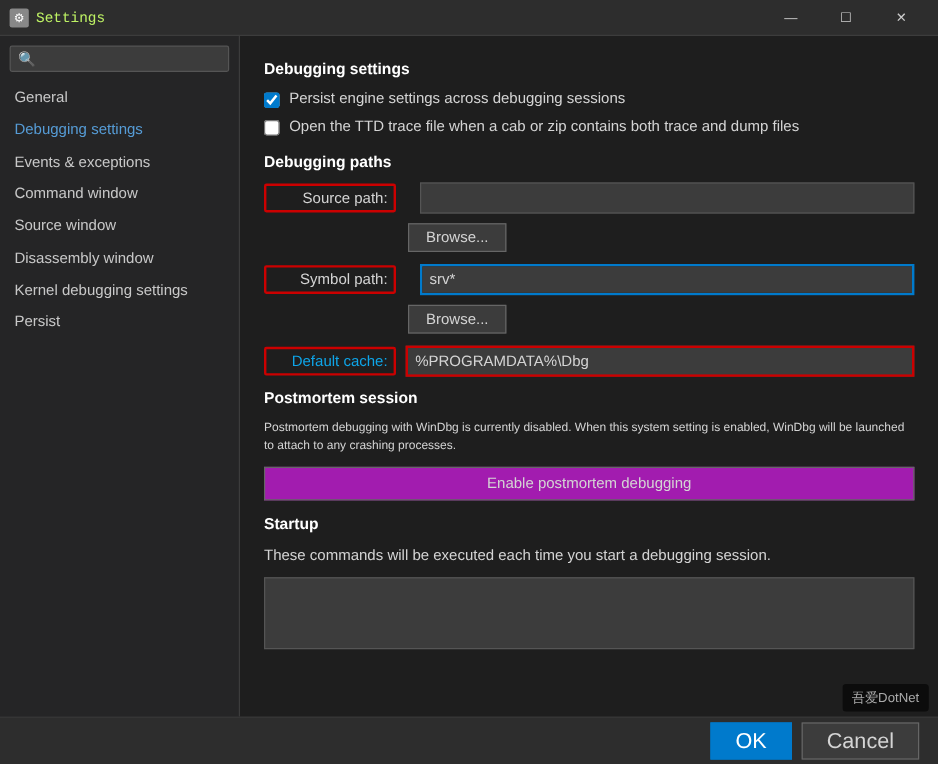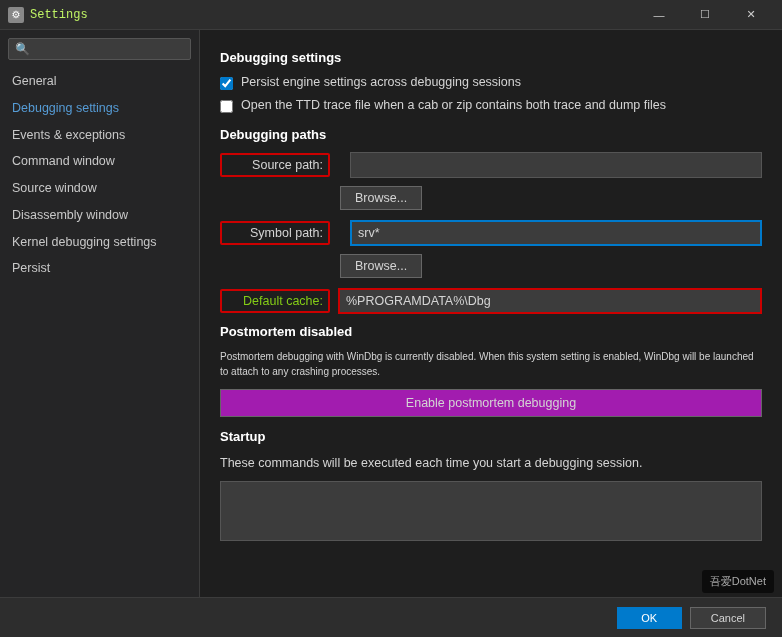--- a/index.html
+++ b/index.html
@@ -183,21 +183,21 @@
     .default-cache-row {
       display: flex;
       align-items: center;
       gap: 8px;
       margin-bottom: 10px;
     }
     .cache-label {
       width: 110px;
       text-align: right;
       font-size: 12.5px;
-      color: #84cc16;
+      color: #0ea5e9;
       flex-shrink: 0;
       background: #1e1e1e;
       border: 2px solid #c00;
       padding: 3px 5px;
       border-radius: 2px;
     }
     .cache-input {
       flex: 1;
       background: #3c3c3c;
       border: 2px solid #c00;
@@ -260,21 +260,21 @@
       display: flex;
       align-items: center;
       justify-content: flex-end;
       padding-right: 16px;
       gap: 8px;
     }
     .footer-btn {
       background: #3c3c3c;
       border: 1px solid #666;
       color: #d4d4d4;
-      font-size: 11px;
+      font-size: 18px;
       padding: 4px 20px;
       cursor: pointer;
       min-width: 65px;
       text-align: center;
     }
     .footer-btn.primary {
       background: #007acc;
       border-color: #007acc;
       color: #fff;
     }
@@ -371,21 +371,21 @@
       <button class="browse-btn">Browse...</button>
 
       
       <div class="default-cache-row">
         <span class="cache-label">Default cache:</span>
         <input class="cache-input" type="text" value="%PROGRAMDATA%\Dbg" style="">
       </div>
     </div>
 
     <div class="postmortem-section">
-      <div class="section-header">Postmortem disabled</div>
+      <div class="section-header">Postmortem session</div>
       <p class="postmortem-desc">Postmortem debugging with WinDbg is currently disabled. When this system setting is enabled, WinDbg will be launched to attach to any crashing processes.</p>
       <button class="postmortem-btn">Enable postmortem debugging</button>
     </div>
 
     <div class="startup-section">
       <div class="section-header">Startup</div>
       <p class="startup-desc">
         <span>These commands will be executed each time you start a debugging session.</span>
       </p>
       <textarea class="startup-textarea" style=""></textarea>

